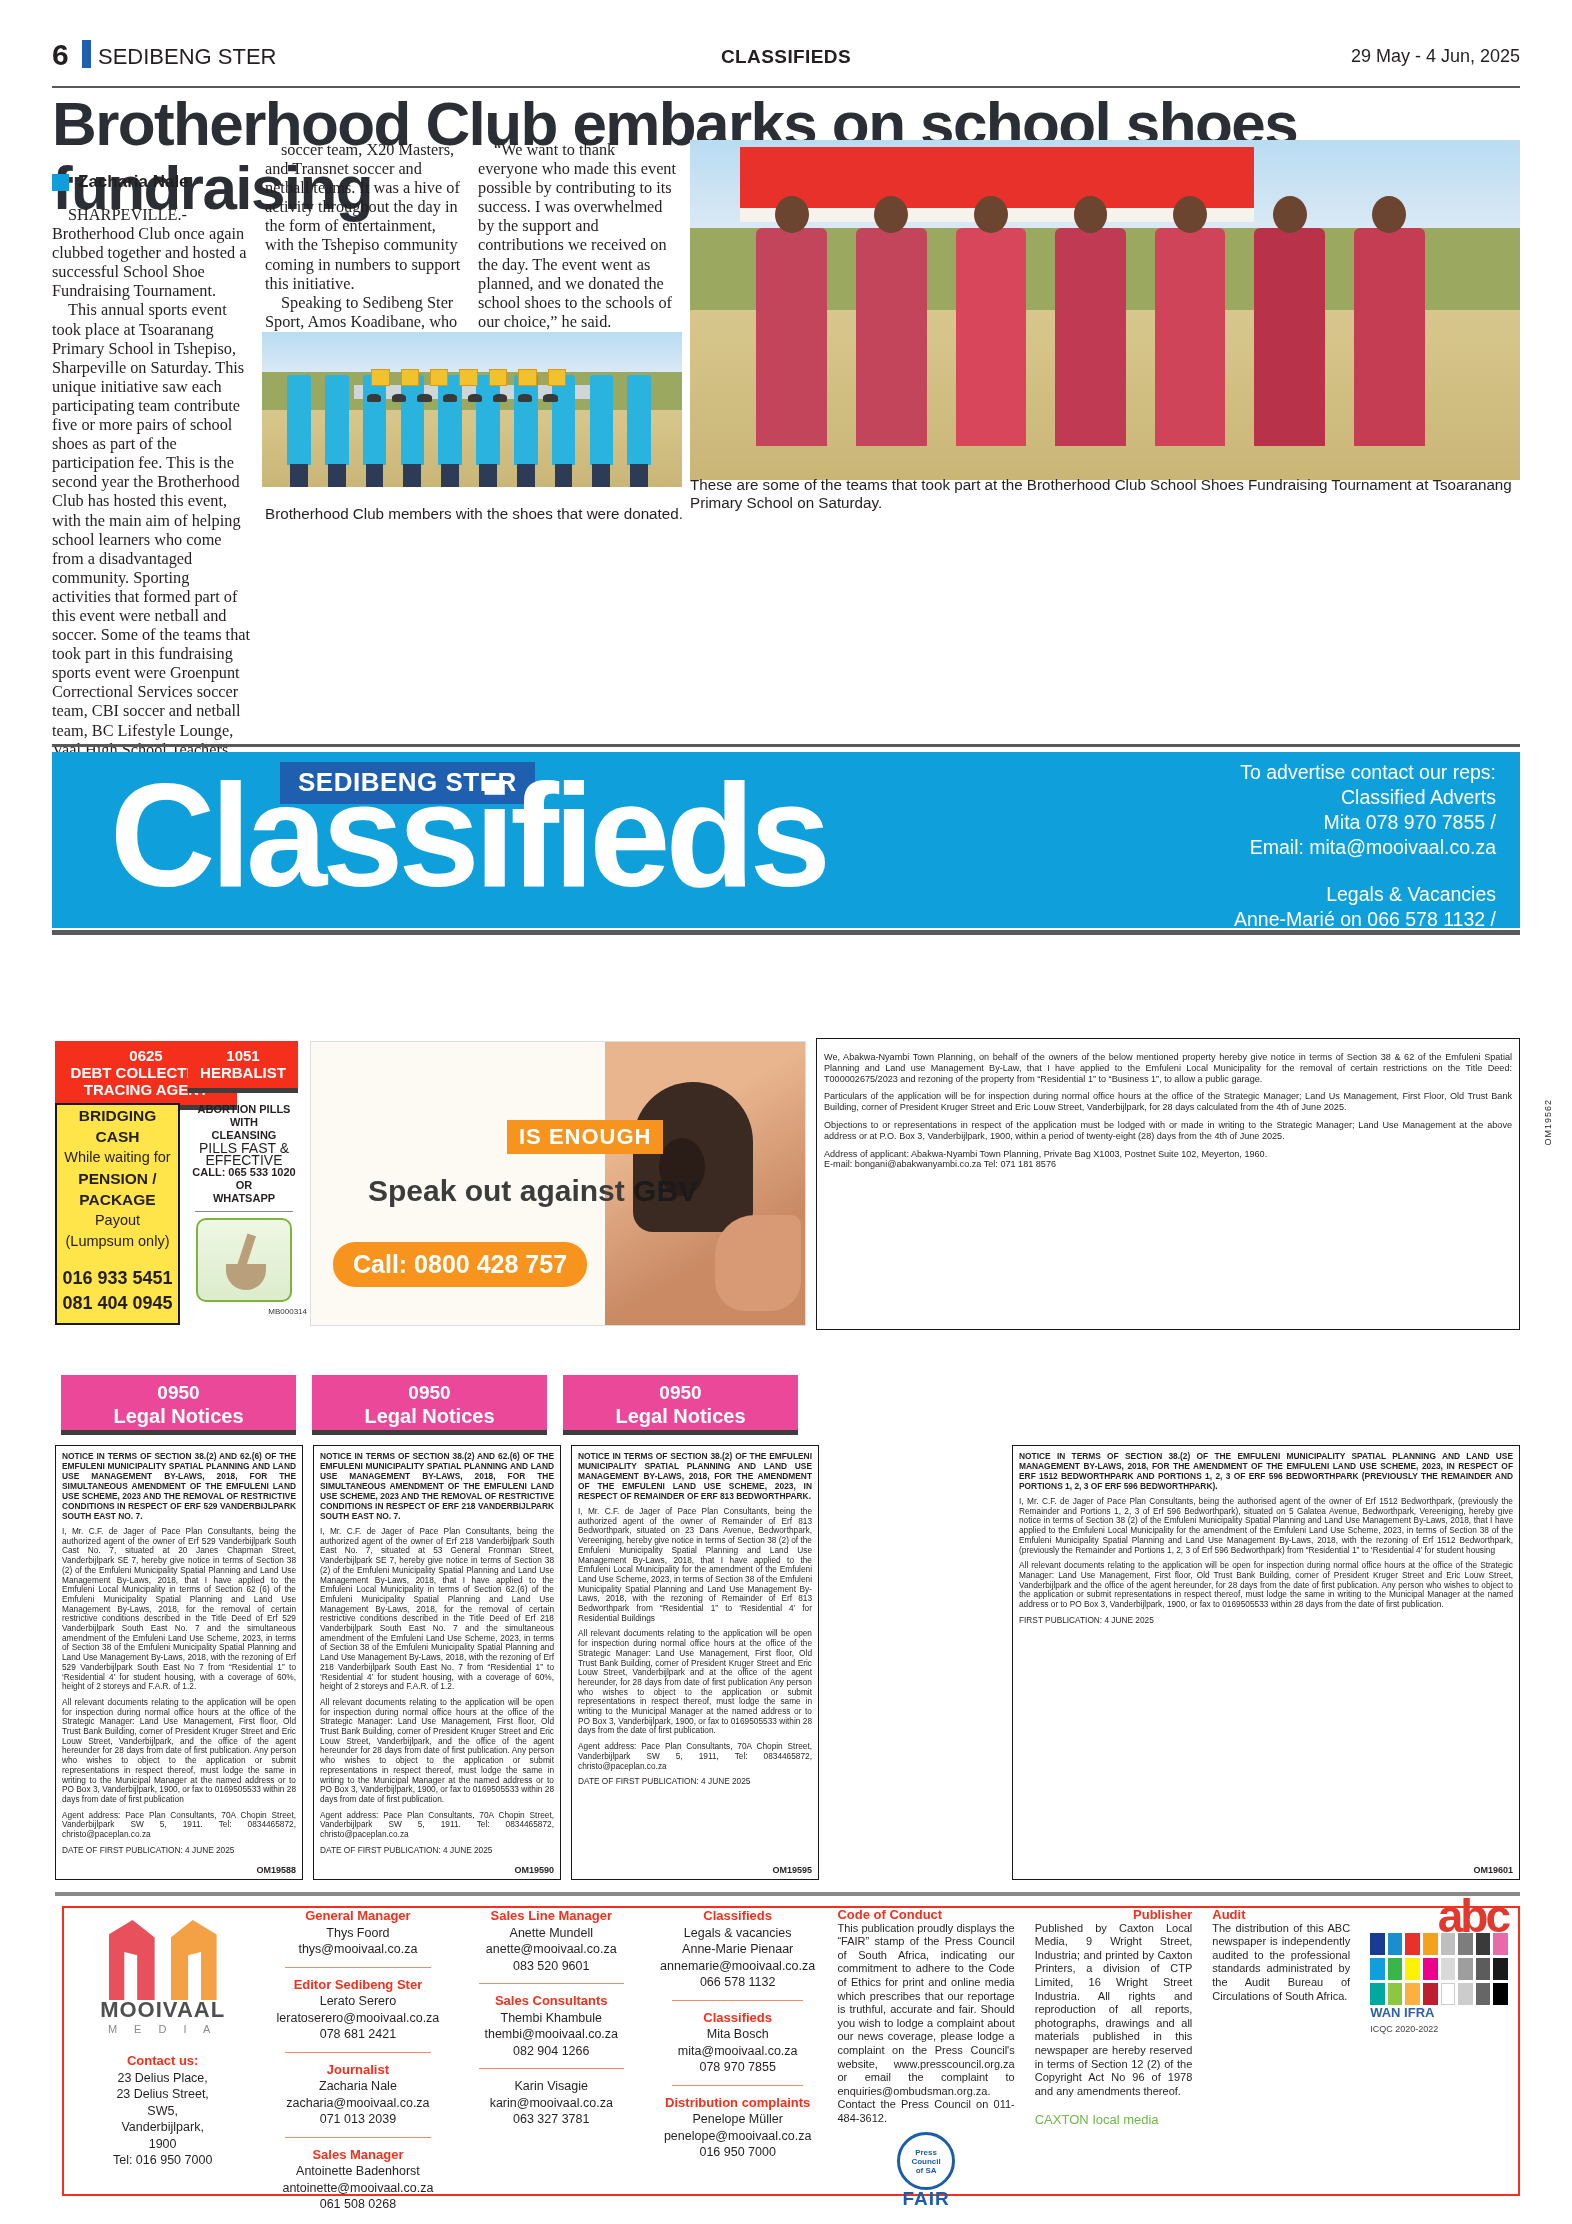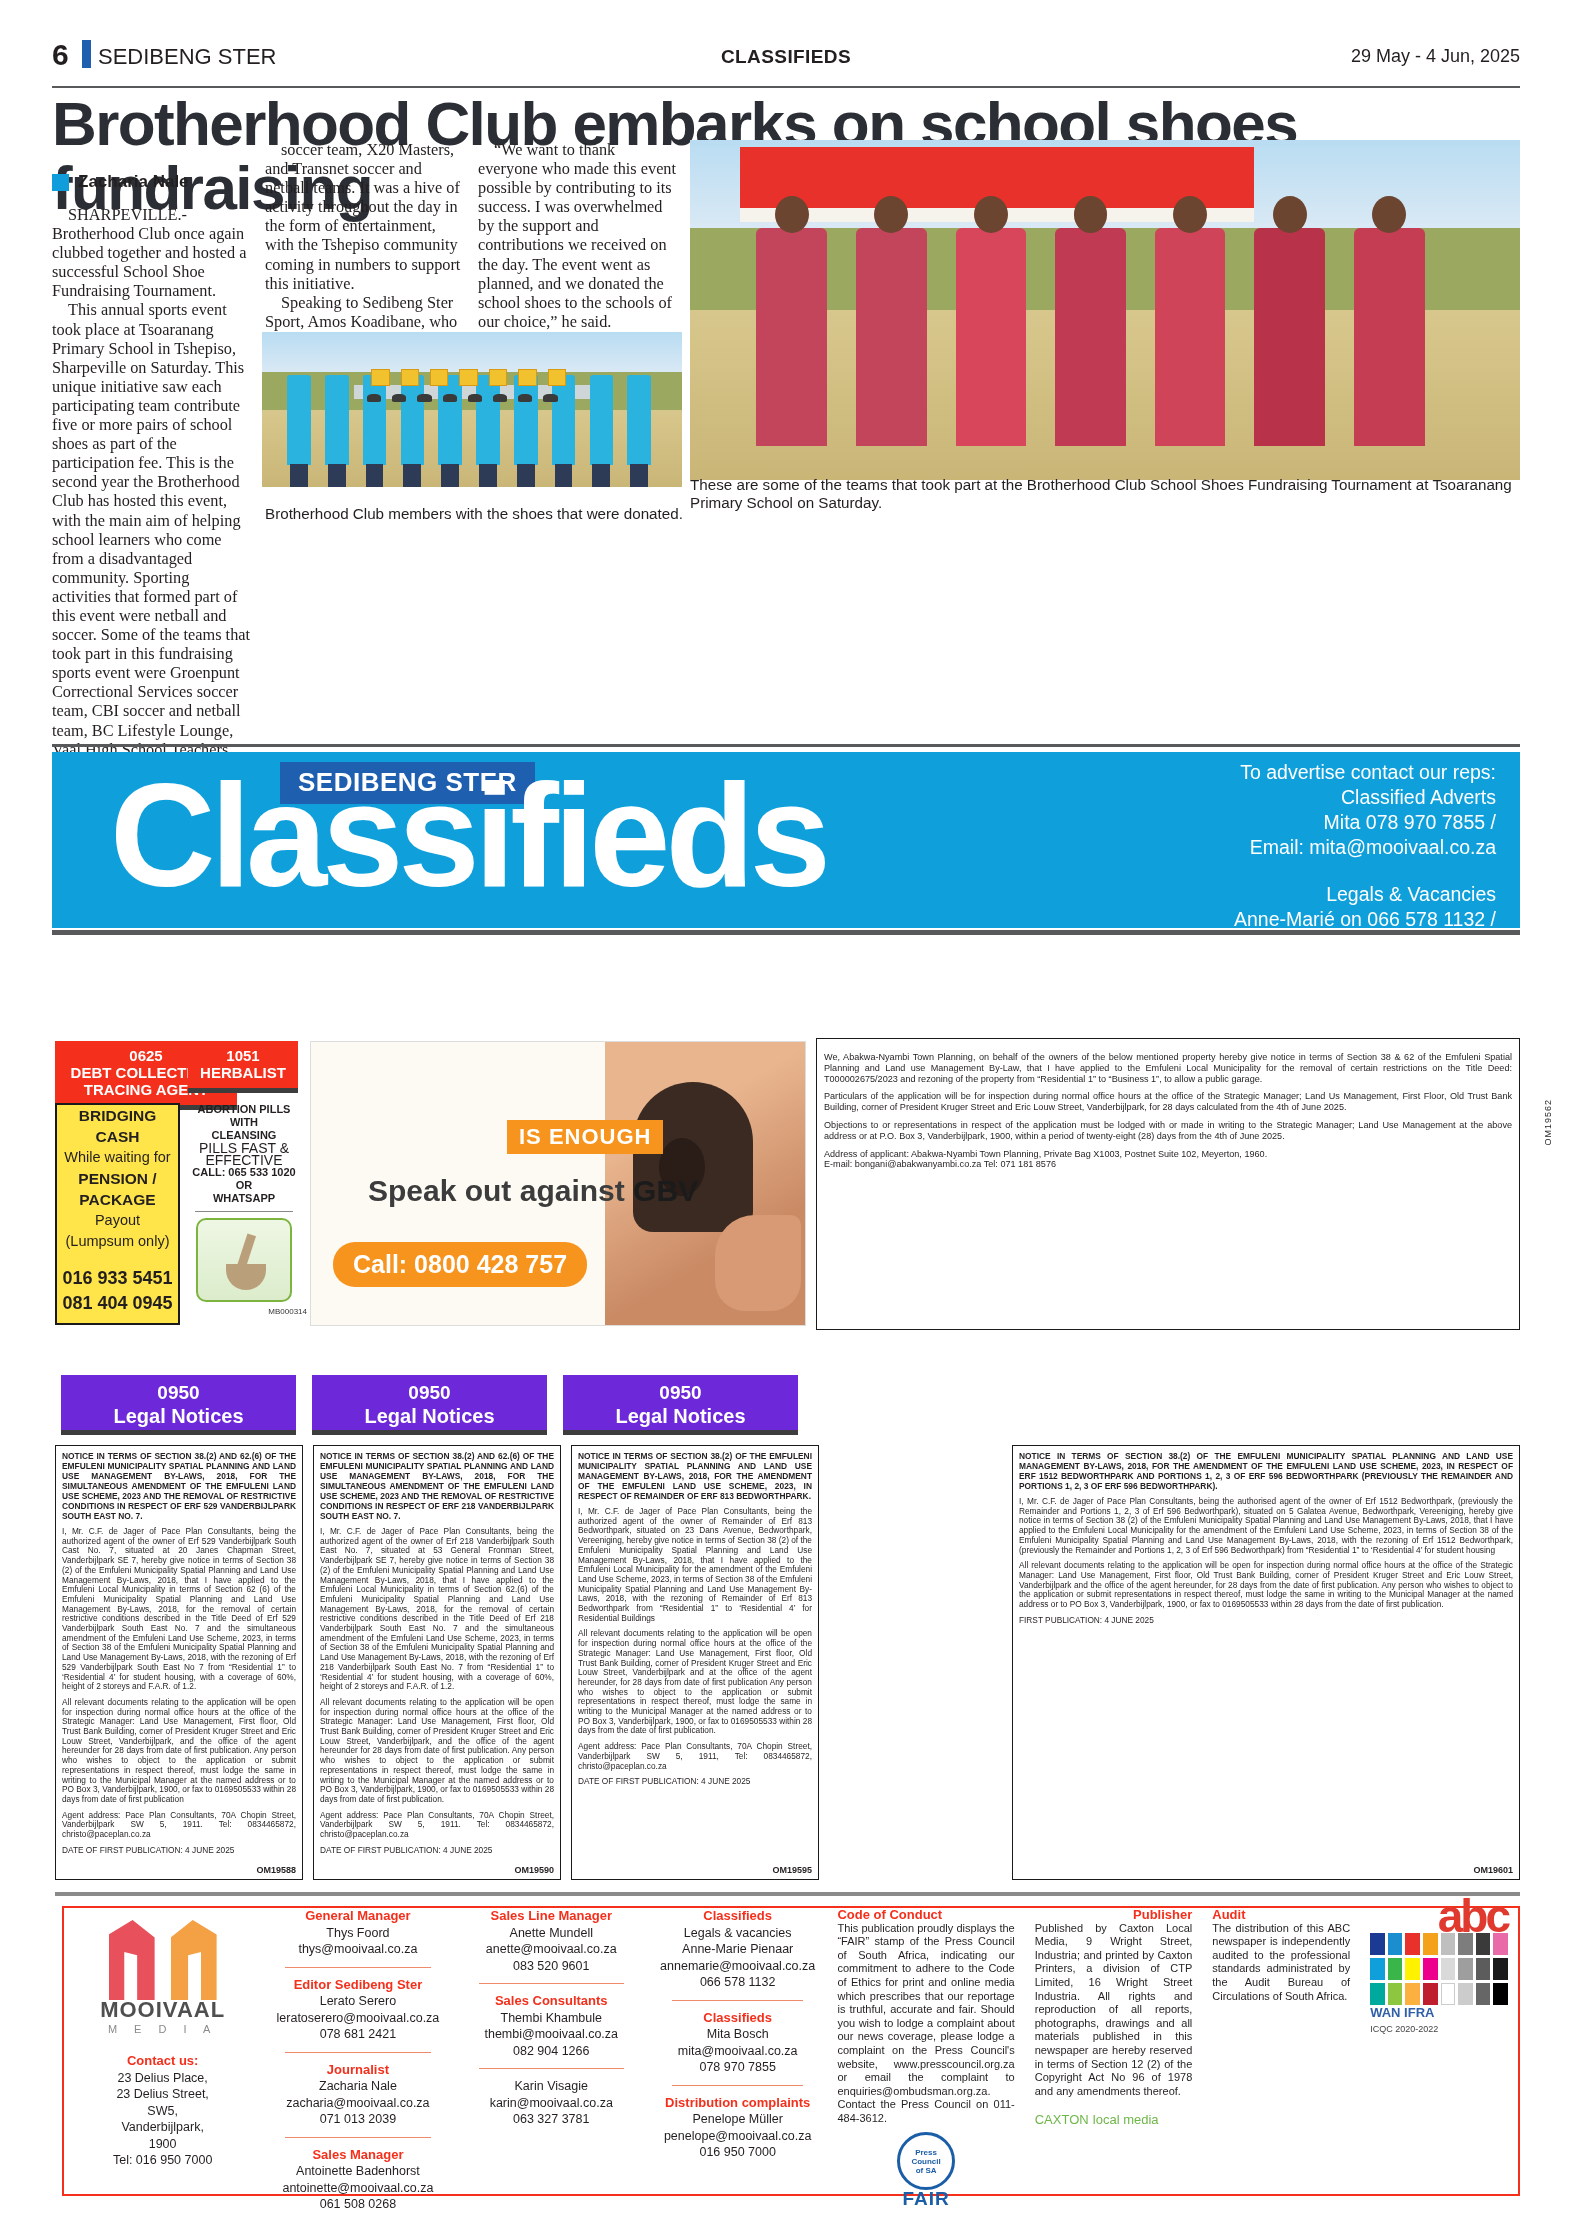--- a/index.html
+++ b/index.html
@@ -119,21 +119,21 @@
               background:#d79a74; border-radius:40px 10px 30px 30px; }
 
   
   #notice-top { left: 816px; top: 1038px; width: 704px; height: 292px; border: 1px solid #1a1a1a; padding: 6px 7px; }
   #notice-top .hd { font-size: 9.2px; font-weight: bold; text-align: center; line-height: 11px; }
   #notice-top p { font-size: 9.1px; line-height: 10.8px; text-align: justify; margin-top: 7px; }
   .om-side { position: absolute; right: -24px; top: 60px; font-size: 9px; transform: rotate(-90deg);
              transform-origin: right top; white-space: nowrap; letter-spacing: 1px; }
 
   
-  .legalhdr { position: absolute; height: 60px; background: #6d28d9; color:#fff;
+  .legalhdr { position: absolute; height: 60px; background: #ec4899; color:#fff;
               border-bottom: 5px solid #3d3d3d; text-align: center; padding-top: 7px; }
   .legalhdr .n { font-size: 19px; font-weight: bold; line-height: 22px; }
   .legalhdr .t { font-size: 20px; font-weight: bold; line-height: 24px; }
   #lh1 { left: 61px;  top: 1375px; width: 235px; }
   #lh2 { left: 312px; top: 1375px; width: 235px; }
   #lh3 { left: 563px; top: 1375px; width: 235px; }
 
   
   .notice { position: absolute; border: 1px solid #1a1a1a; padding: 5px 6px; }
   .notice .hd { font-size: 8.4px; font-weight: bold; line-height: 10px; text-align: justify; }

